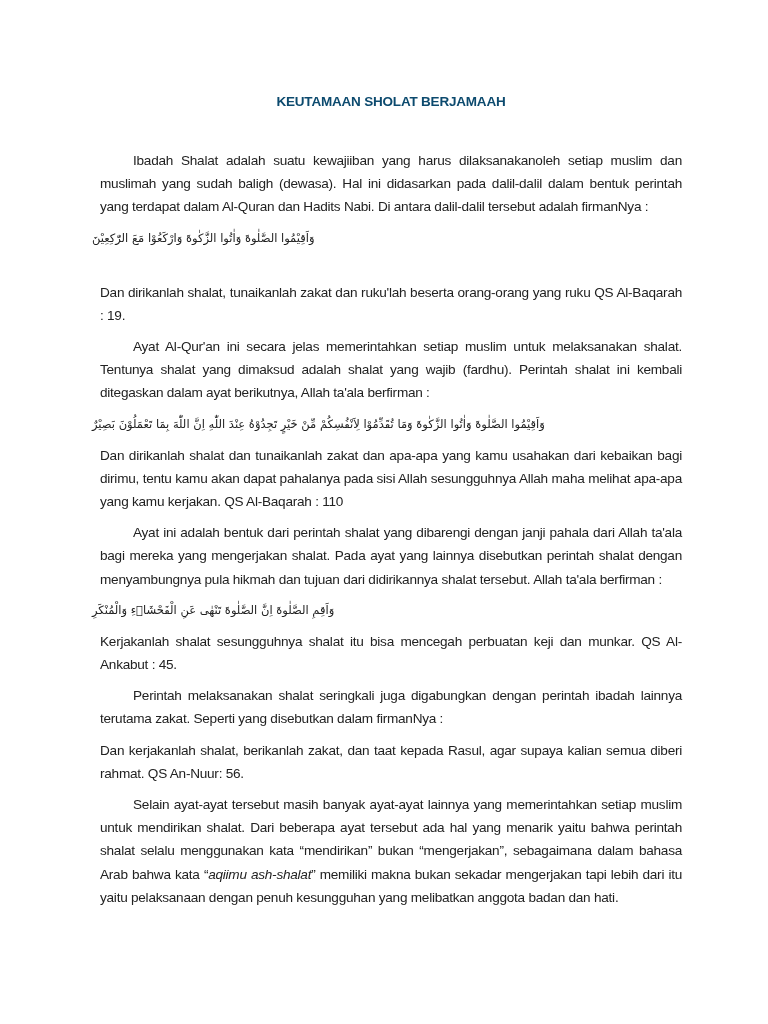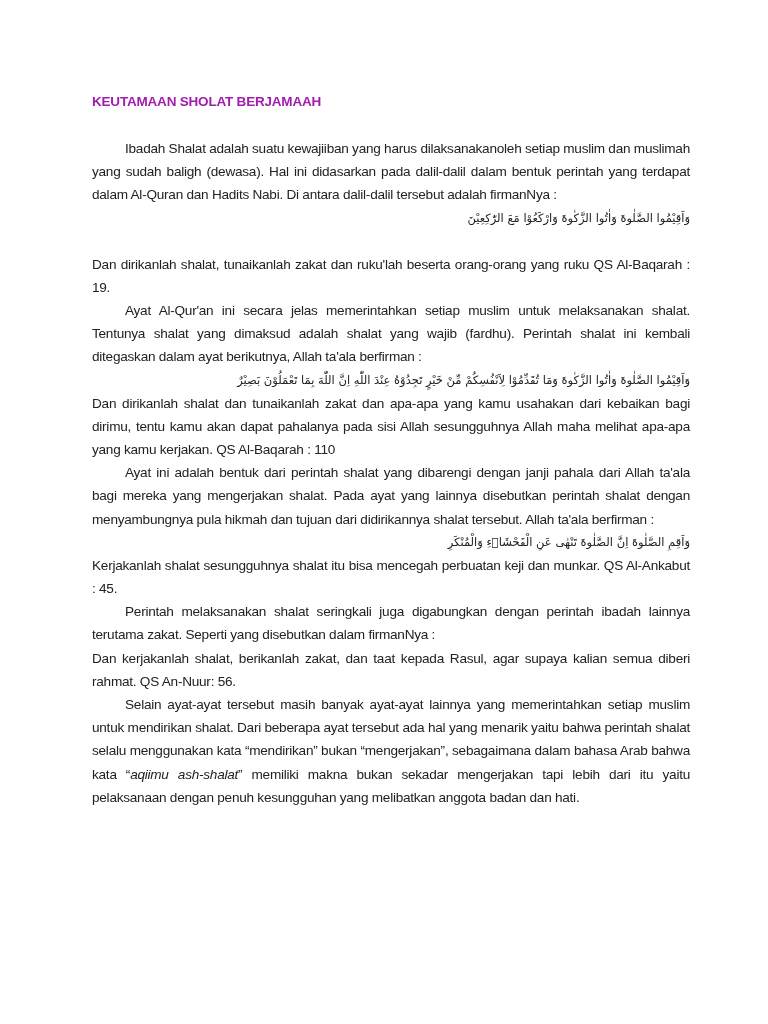--- a/index.html
+++ b/index.html
@@ -4,27 +4,27 @@
 <style>
   html, body { margin: 0; padding: 0; background: #ffffff; }
   body { width: 768px; height: 1024px; overflow: hidden; position: relative; }
   .page {
     position: absolute; left: 92px; top: 90px; width: 598px;
     font-family: "Liberation Sans", sans-serif;
     font-size: 13.6px; color: #222222;
     letter-spacing: -0.25px;
   }
   .title {
-    font-weight: bold; font-size: 13.5px;
-    margin: 0 0 24px 0; line-height: 23px; letter-spacing: -0.2px; color: #a21caf;
+    text-align: center; font-weight: bold; font-size: 13.5px;
+    margin: 0 0 36px 0; line-height: 23px; letter-spacing: -0.2px; color: #0c4a6e;
   }
-  .p { margin: 0; line-height: 23.2px; text-align: justify; }
+  .p { margin: 8px; line-height: 23.2px; text-align: justify; }
   .indent { text-indent: 33px; }
   .arabic {
-    margin: 0; line-height: 23px; text-align: right; direction: rtl;
+    margin: 0; line-height: 23px; text-align: left; direction: rtl;
     font-family: "DejaVu Sans", sans-serif; font-size: 11.5px; color: #222;
   }
   .gap { height: 23px; }
   em { font-style: italic; }
 </style>
 </head>
 <body>
 
 <div class="page">
   <p class="title">KEUTAMAAN SHOLAT BERJAMAAH</p>

